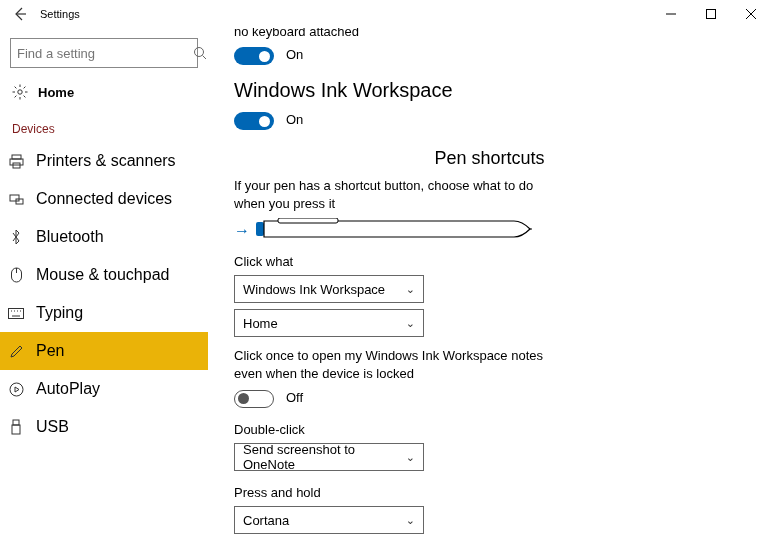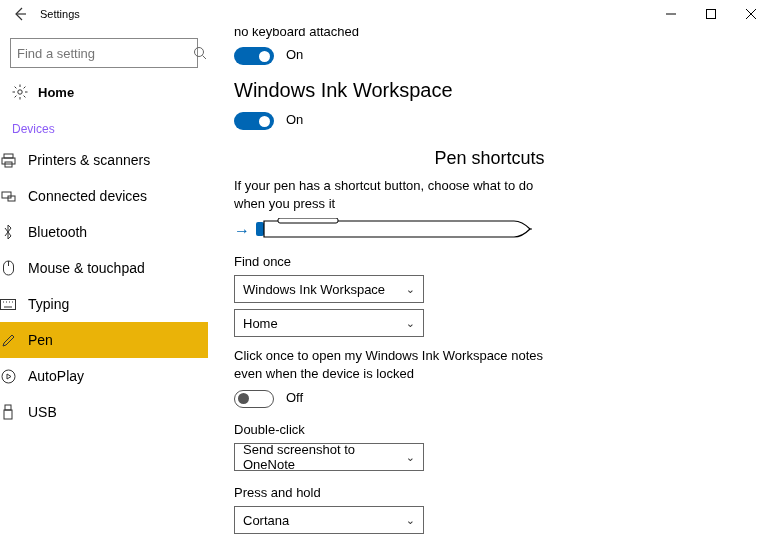--- a/index.html
+++ b/index.html
@@ -7,22 +7,22 @@
   .titlebar { height: 28px; display: flex; align-items: center; padding-left: 6px; }
   .back-btn { width: 28px; height: 28px; display:flex; align-items:center; justify-content:center; cursor:pointer; }
   .title { font-size: 11px; margin-left: 6px; }
   .winbtns { margin-left:auto; display:flex; }
   .winbtn { width:40px; height:28px; display:flex; align-items:center; justify-content:center; cursor:pointer; }
   .content { display:flex; height: 532px; }
   .sidebar { width: 208px; background:#fff; padding-top:6px; }
   .search { margin: 4px 10px 10px 10px; height: 30px; border:1px solid #888; display:flex; align-items:center; padding:0 6px; }
   .search input { border:none; outline:none; flex:1; font-size:13px; color:#15803d; background:transparent; }
   .home-row { display:flex; align-items:center; padding:6px 12px; font-size:13px; font-weight:600; gap:10px; margin-bottom:6px; }
-  .nav-header { font-size:12px; color:#8b5cf6; padding:10px 12px 6px; }
-  .nav-item { display:flex; align-items:center; gap:12px; padding:10px 0; font-size:14px; cursor:pointer; }
+  .nav-header { font-size:12px; color:#7f1d1d; padding:10px 12px 6px; }
+  .nav-item { display:flex; align-items:center; gap:12px; padding:10px 8px; font-size:16px; cursor:pointer; }
   .nav-item.active { background:#eab308; }
   .ico { width:16px; height:16px; display:inline-flex; align-items:center; justify-content:center; font-size:14px; color:#333; }
   .main { flex:1; padding: 0 26px 20px 26px; overflow:hidden; }
   .truncated { font-size:13px; color:#000; margin-top:-4px; }
   .toggle-row { display:flex; align-items:flex-start; gap:12px; margin:8px 0 14px; }
   .toggle { width:40px; height:18px; border-radius:10px; position:relative; cursor:pointer; }
   .toggle.on { background:#0066b4; }
   .toggle.off { background:#fff; border:1.5px solid #555; }
   .knob { width:11px; height:11px; border-radius:50%; position:absolute; top:3.5px; }
   .toggle.on .knob { background:#fff; right:4px; }
@@ -198,21 +198,21 @@
     <div class="pen-row">
       <span class="arrow-r">→</span>
       <svg class="pen-svg" width="276" height="22" viewBox="0 0 276 22">
         <rect x="0" y="4" width="8" height="14" rx="2" fill="#0066b4"></rect>
         <path d="M8 3 L258 3 Q266 3 274 11 Q266 19 258 19 L8 19 Z" stroke="#000" stroke-width="1.2" fill="#fff"></path>
         <rect x="22" y="0" width="60" height="5" rx="2" stroke="#000" fill="#fff"></rect>
         <line x1="274" y1="11" x2="280" y2="11" stroke="#000"></line>
       </svg>
     </div>
 
-    <div class="label">Find once</div>
+    <div class="label">Click what</div>
     <div class="select">
       <span>Windows Ink Workspace</span>
       <span class="chev">⌄</span>
     </div>
     <div class="select">
       <span>Home</span>
       <span class="chev">⌄</span>
     </div>
 
     <div class="desc" style="margin-top:10px">Click once to open my Windows Ink Workspace notes even when the device is locked</div>

